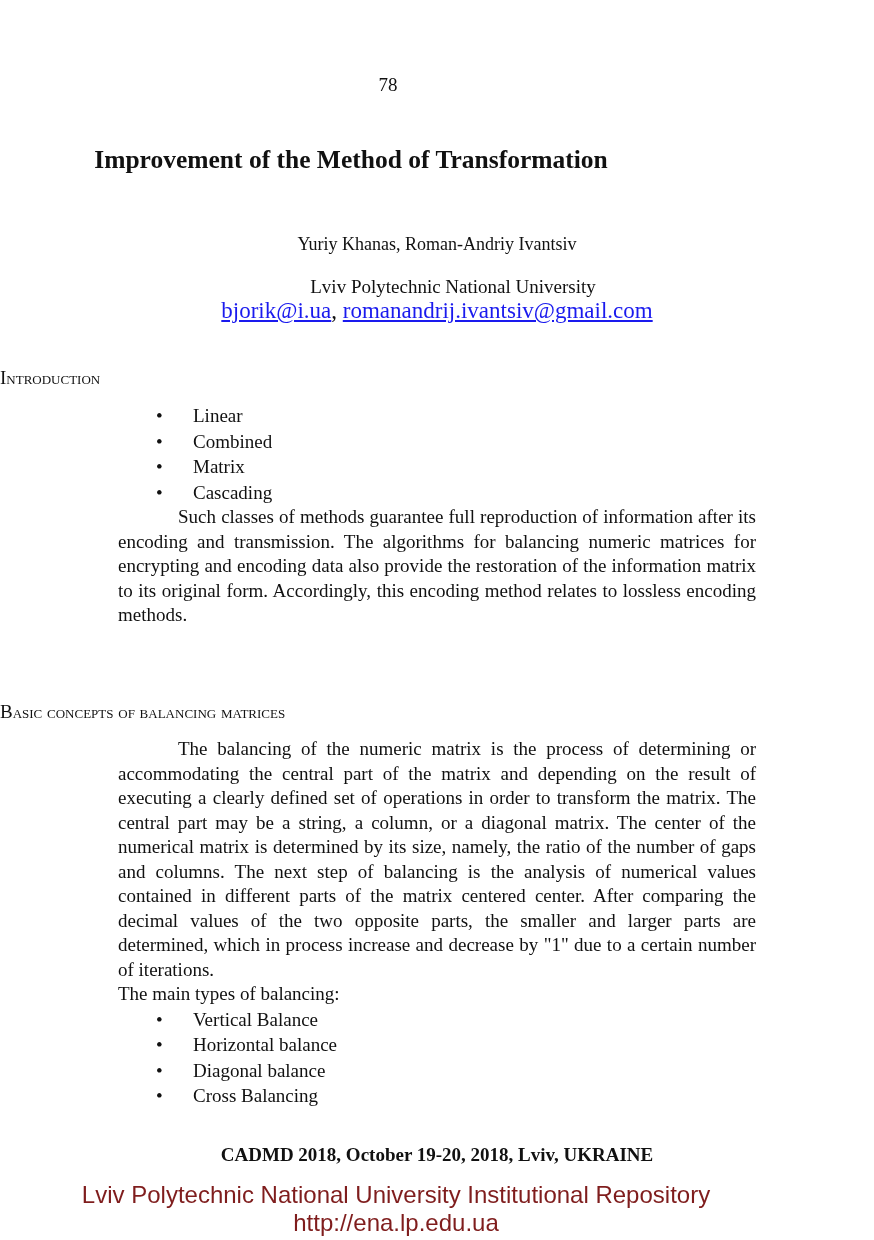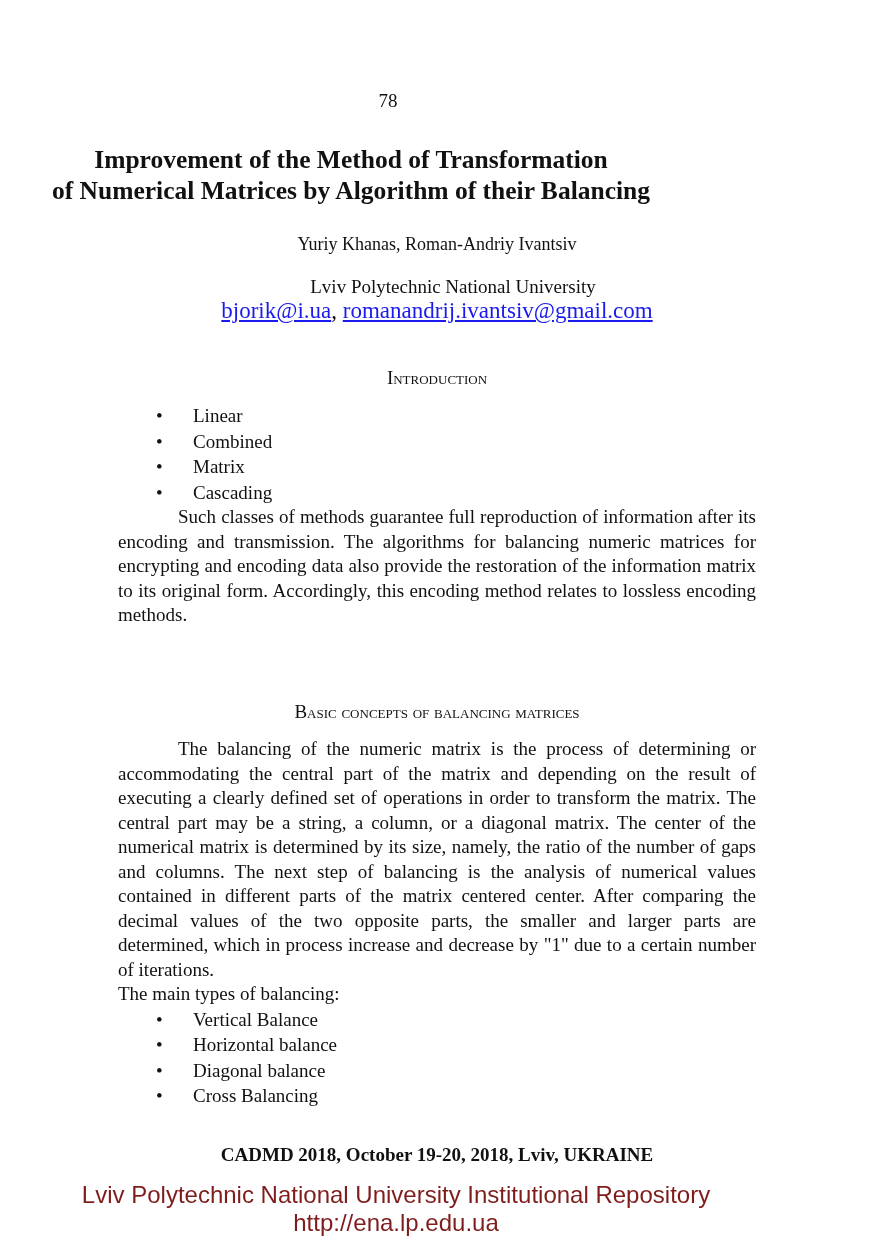--- a/index.html
+++ b/index.html
@@ -1,25 +1,25 @@
 <!DOCTYPE html>
 <html><head>
   <meta charset="utf-8">
   <style>
     html, body { margin: 0; padding: 0; background: #ffffff; }
     body { width: 874px; height: 1240px; position: relative; overflow: hidden;
            font-family: "Liberation Serif", serif; color: #111111; }
-    .page-number { position: absolute; top: 74px; left: 0; width: 776px; text-align: center; font-size: 19px; margin-top: 16px; }
+    .page-number { position: absolute; top: 74px; left: 0; width: 776px; text-align: center; font-size: 19px; }
     .title { position: absolute; top: 144px; left: 0; width: 702px; text-align: center;
              font-weight: bold; font-size: 25.5px; line-height: 31px; margin: 0; }
     .authors { position: absolute; top: 234px; left: 0; width: 874px; text-align: center; font-size: 18px; }
     .affiliation { position: absolute; top: 275px; left: 16px; width: 874px; text-align: center; font-size: 19px; line-height: 24px; }
     .emails { position: absolute; top: 299px; left: 0; width: 874px; text-align: center; font-size: 23px; line-height: 24px; }
     .emails a { color: #1a1aee; text-decoration: underline; }
-    .section-heading { position: absolute; left: 0; width: 874px; text-align: center; font-size: 19px;
+    .section-heading { position: absolute; left: 0; width: 874px; text-align: left; font-size: 19px;
                        font-variant: small-caps; margin: 0; font-weight: normal; }
     .h-intro { top: 367px; }
     .h-basic { top: 701px; }
     .block { position: absolute; left: 118px; width: 638px; font-size: 19px; line-height: 24.5px; text-align: justify; }
     .block p { margin: 0; }
     .indent { text-indent: 60px; }
     .bullets { list-style: none; margin: 0; padding: 0; }
     .bullets li { position: relative; padding-left: 75px; line-height: 25.5px; }
     .bullets li .bullet { position: absolute; left: 38px; top: 0; }
     .p1 { top: 403px; }
@@ -29,21 +29,20 @@
     .repository { position: absolute; top: 1181px; left: 0; width: 792px; text-align: center;
                   font-family: "Liberation Sans", sans-serif; font-size: 24px; color: #7f1d1d; }
   </style>
 </head>
 <body>
 
 <div class="page-number">78</div>
 
 <h1 class="title">
   <span>Improvement of the Method of Transformation</span><br>
-  <span>of Numerical Matrices by Algorithm of their Balancing</span>
 </h1>
 
 <div class="authors">Yuriy Khanas, Roman-Andriy Ivantsiv</div>
 <div class="affiliation">Lviv Polytechnic National University</div>
 <div class="emails">
   <a>bjorik@i.ua</a><span>, </span><a>romanandrij.ivantsiv@gmail.com</a>
 </div>
 
 <h2 class="section-heading h-intro">Introduction</h2>
 

